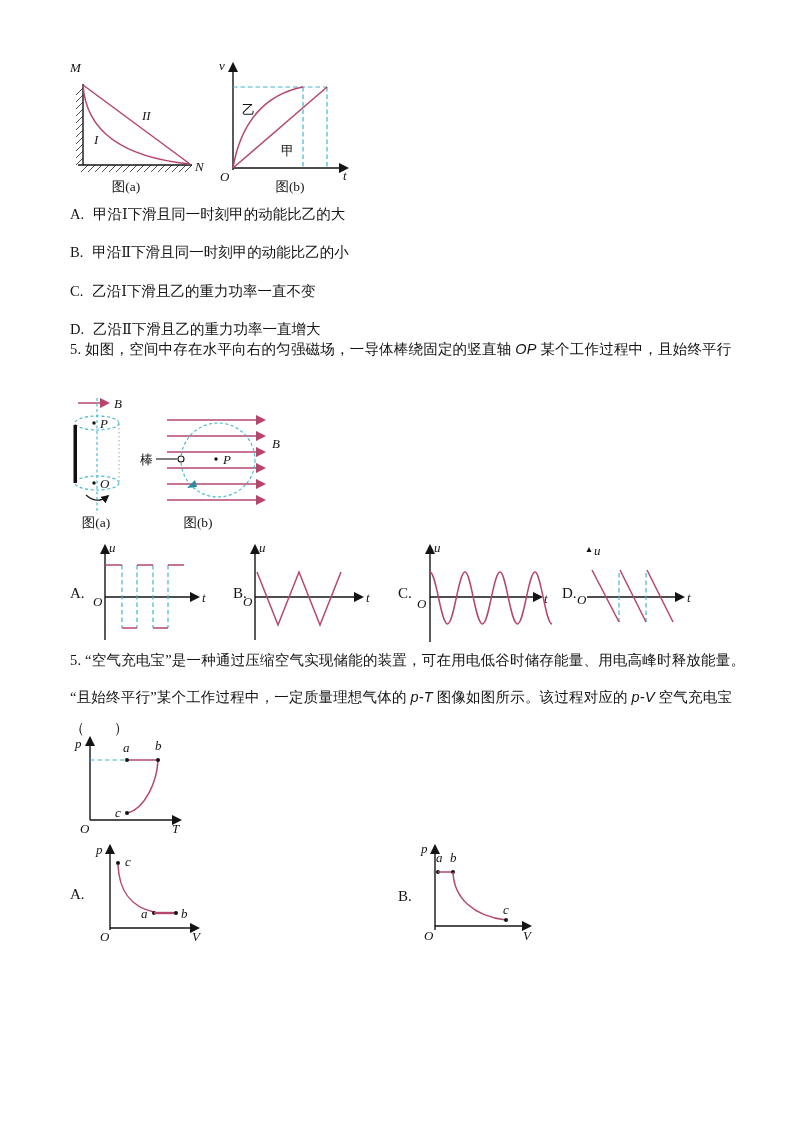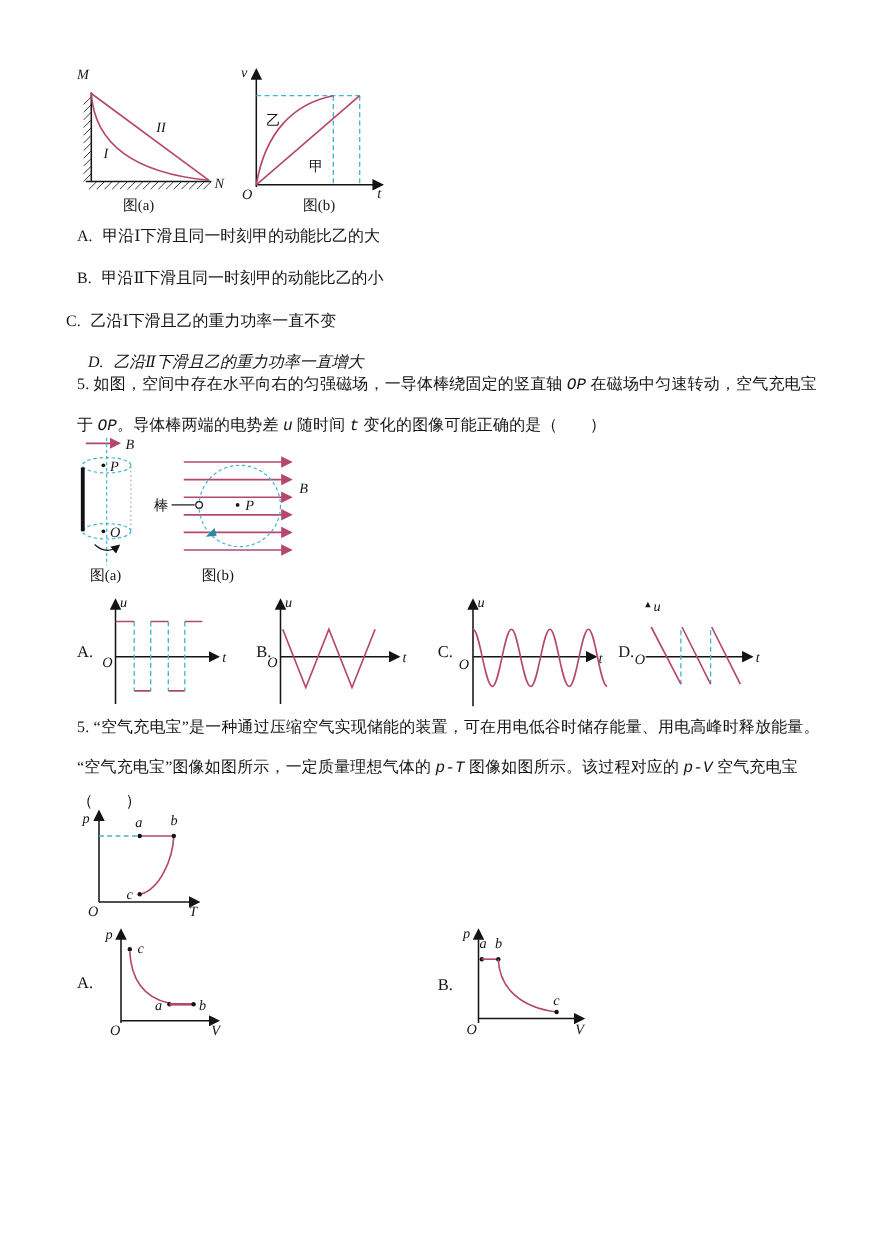--- a/index.html
+++ b/index.html
@@ -2,21 +2,21 @@
 <html><head>
 <meta charset="utf-8">
 <style>
   html,body{margin:0;padding:0;background:#ffffff;}
   #page{position:relative;width:793px;height:1122px;background:#ffffff;overflow:hidden;
         font-family:"Liberation Serif","DejaVu Serif",serif;color:#141414;}
   .abs{position:absolute;}
   .line{font-size:14.5px;white-space:nowrap;letter-spacing:0.2px;}
   .opt{font-size:14.5px;white-space:nowrap;}
   .opt .key{margin-right:9px;font-family:"Liberation Serif",serif;}
-  .var{font-style:italic;font-family:Liberation Mono, monospace;margin-top:23px;}
+  .var{font-style:italic;font-family:Liberation Sans, sans-serif;margin-top:23px;}
   .glabel{font-size:15px;font-family:"Liberation Serif",serif;}
   svg{overflow:visible;}
   svg text{font-size:13px;fill:#141414;font-family:"Liberation Serif","DejaVu Serif",serif;}
   svg text.vl{font-style:italic;}
   svg text.cl{font-size:13px;}
   svg text.cap{font-size:13.5px;}
   .axis{stroke:#141414;stroke-width:1.4;fill:none;}
   .curve{stroke:#b5476e;stroke-width:1.5;fill:none;}
   .curve2{stroke:#b5476e;stroke-width:2.4;fill:none;}
   .dash{stroke:#3fb6cf;stroke-width:1.2;fill:none;stroke-dasharray:4.5,3;}
@@ -70,29 +70,26 @@
     <path class="curve" d="M18,110 C26,62 52,36 88,29"></path>
     <line x1="18" y1="110" x2="112" y2="29" class="curve"></line>
     <text class="cl" x="27" y="56">乙</text>
     <text class="cl" x="66" y="97">甲</text>
     <text class="cap" x="75" y="133" text-anchor="middle">图(b)</text>
   </svg>
 
   
   <div class="abs opt" style="left:70px;top:205px;"><span class="key">A.</span><span>甲沿Ⅰ下滑且同一时刻甲的动能比乙的大</span></div>
   <div class="abs opt" style="left:70px;top:243px;"><span class="key">B.</span><span>甲沿Ⅱ下滑且同一时刻甲的动能比乙的小</span></div>
-  <div class="abs opt" style="left:60px;top:282px;"><span class="key">C.</span><span>乙沿Ⅰ下滑且乙的重力功率一直不变</span></div>
-  <div class="abs opt" style="left:80px;top:320px;font-style:italic;"><span class="key">D.</span><span>乙沿Ⅱ下滑且乙的重力功率一直增大</span></div>
+  <div class="abs opt" style="left:70px;top:282px;"><span class="key">C.</span><span>乙沿Ⅰ下滑且乙的重力功率一直不变</span></div>
+  <div class="abs opt" style="left:70px;top:320px;"><span class="key">D.</span><span>乙沿Ⅱ下滑且乙的重力功率一直增大</span></div>
 
   
   <div class="abs line" style="left:70px;top:340px;">
-    <span>5. 如图，空间中存在水平向右的匀强磁场，一导体棒绕固定的竖直轴 </span><span class="var">OP</span><span> 在磁场中匀速转动，空气充电宝</span>
-  </div>
-  <div class="abs line" style="left:70px;top:377px;">
-    <span>于 </span><span class="var">OP</span><span>。导体棒两端的电势差 </span><span class="var">u</span><span> 随时间 </span><span class="var">t</span><span> 变化的图像可能正确的是（　　）</span>
+    <span>5. 如图，空间中存在水平向右的匀强磁场，一导体棒绕固定的竖直轴 </span><span class="var">OP</span><span> 某个工作过程中，且始终平行</span>
   </div>
 
   
   <svg class="abs" style="left:60px;top:396px;" width="330" height="140">
 
     <g>
       <line x1="18" y1="7" x2="48" y2="7" class="curve" stroke-width="1.2" marker-end="url(#ap)"></line>
       <text class="vl" x="54" y="12">B</text>
       <line x1="37" y1="2" x2="37" y2="118" class="dashfine"></line>
       <line x1="15" y1="28" x2="15" y2="87" class="cyl"></line>
@@ -172,21 +169,21 @@
     <line x1="44" y1="31" x2="44" y2="80" class="dash"></line>
     <line x1="71" y1="31" x2="71" y2="80" class="dash"></line>
     <path class="curve" stroke-width="1.3" d="M17,28 L44,80 M45,28 L71,80 M72,28 L98,80"></path>
   </svg>
 
   
   <div class="abs line" style="left:70px;top:651px;">
     <span>5. “空气充电宝”是一种通过压缩空气实现储能的装置，可在用电低谷时储存能量、用电高峰时释放能量。</span>
   </div>
   <div class="abs line" style="left:70px;top:688px;">
-    <span>“空气充电宝”图像如图所示，一定质量理想气体的 </span><span class="var">p-T</span><span> 图像如图所示。该过程对应的 </span><span class="var">p-V</span><span> 空气充电宝</span>
+    <span>“且始终平行”某个工作过程中，一定质量理想气体的 </span><span class="var">p-T</span><span> 图像如图所示。该过程对应的 </span><span class="var">p-V</span><span> 空气充电宝</span>
   </div>
   <div class="abs line" style="left:70px;top:719px;">
     <span>（　　）</span>
   </div>
 
   
   <svg class="abs" style="left:72px;top:732px;" width="128" height="108">
     <line x1="18" y1="88" x2="18" y2="6" class="axis" marker-end="url(#ab)"></line>
     <line x1="18" y1="88" x2="108" y2="88" class="axis" stroke-width="2" marker-end="url(#ab)"></line>
     <text class="vl" x="3" y="16">p</text>

